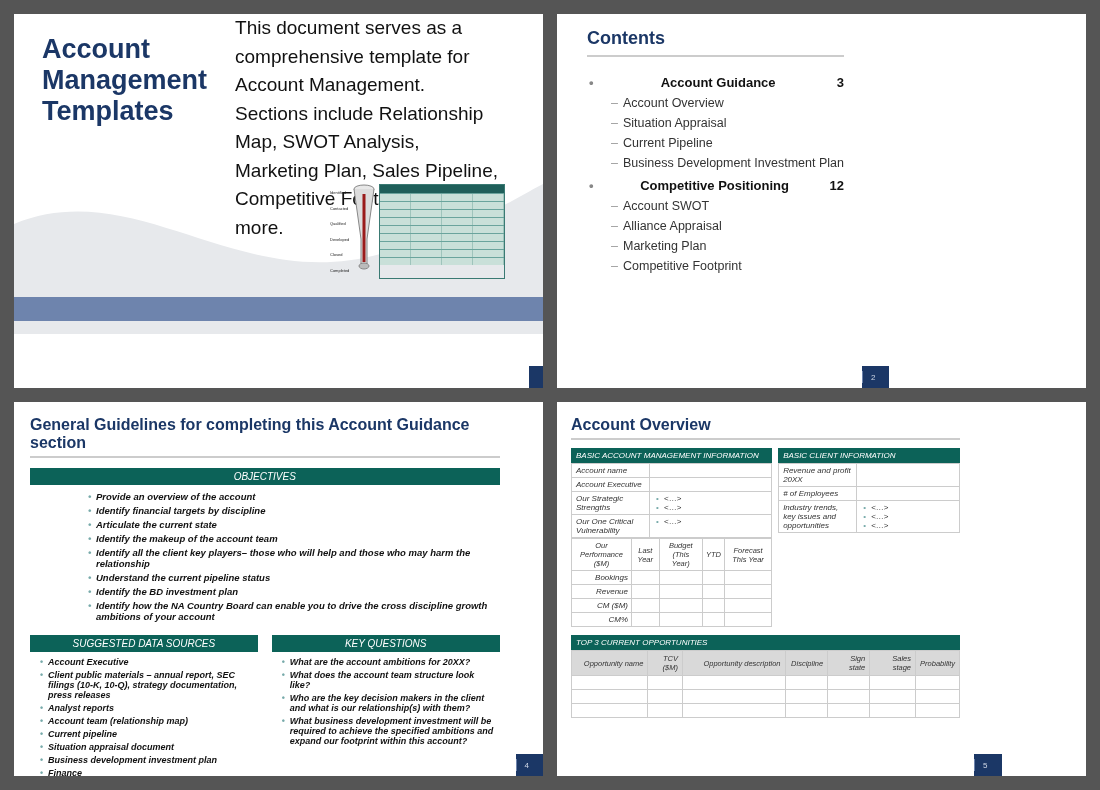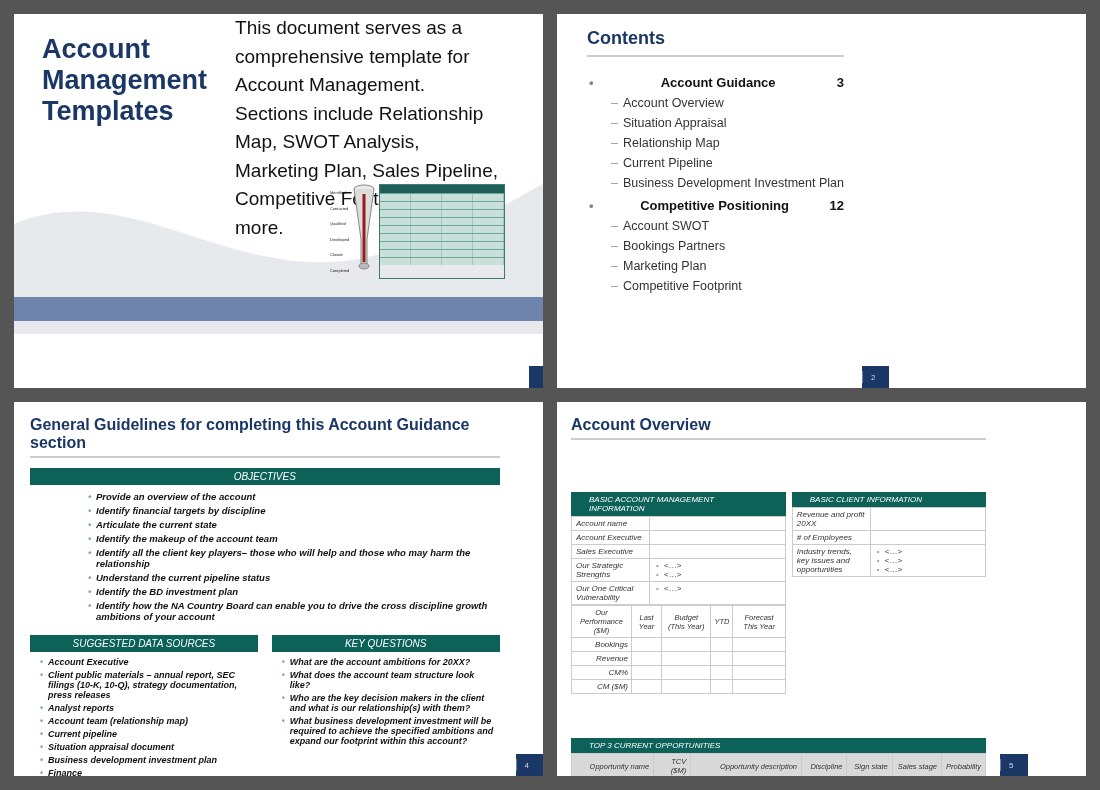--- a/index.html
+++ b/index.html
@@ -84,21 +84,21 @@
   .src-list div, .kq-list div { margin-bottom:3px; font-style:italic; font-weight:bold; position:relative; padding-left:8px;}
   .src-list div::before, .kq-list div::before{content:"•"; color:#7aa; position:absolute; left:0; font-style:normal;}
   
   .s4 { padding: 14px 14px 0 14px; }
   .s4-title { color:#1b3766; font-size:16px; font-weight:bold; }
   .s4-rule { height:2px; background:#ccc; margin:4px 0 8px 0;}
   .s4-tables { display:flex; gap:6px; }
   .s4-left { flex:1.05; }
   .s4-right { flex:0.95; }
   .tbl-head {
-    background:#0c6258; color:#fff; font-size:8px; font-style:italic; padding:3px 18px;margin-top:44px;
+    background:#0c6258; color:#fff; font-size:8px; font-style:italic; padding:3px 5px;
   }
   table.meta { width:100%; border-collapse:collapse; font-size:8px; color:#333;}
   table.meta td { border:1px solid #ccc; padding:2px 4px; vertical-align:top; }
   table.meta td.lab { width:78px; font-style:italic; background:#fff;}
   table.perf { width:100%; border-collapse:collapse; font-size:8px; color:#333; margin-top:0;}
   table.perf th, table.perf td { border:1px solid #ccc; padding:2px 3px; text-align:center;}
   table.perf th { font-style:italic; font-weight:normal; font-size:7.5px;margin-top:28px;}
   table.perf td.lab { text-align:right; font-style:italic; width:60px;}
   .opp-wrap { margin-top:8px;}
   table.opp { width:100%; border-collapse:collapse; font-size:7.5px; color:#333;}
@@ -204,30 +204,29 @@
     <div class="s2">
       <div class="s2-title">Contents</div>
       <div class="s2-rule"></div>
 
       <div class="toc-sec">
         <span>Account Guidance</span>
         <span>3</span>
       </div>
       <div class="toc-item">Account Overview</div>
       <div class="toc-item">Situation Appraisal</div>
-      <div class="toc-item">Relationship Map</div>
       <div class="toc-item">Current Pipeline</div>
       <div class="toc-item">Business Development Investment Plan</div>
 
       <div class="toc-sec" style="margin-top:8px">
         <span>Competitive Positioning</span>
         <span>12</span>
       </div>
       <div class="toc-item">Account SWOT</div>
-      <div class="toc-item">Bookings Partners</div>
+      <div class="toc-item">Alliance Appraisal</div>
       <div class="toc-item">Marketing Plan</div>
       <div class="toc-item">Competitive Footprint</div>
     </div>
     <div class="footer-bar">
       <span class="sep"></span>
         <span>2</span>
     </div>
   </div>
 
   <div class="slide">
@@ -290,24 +289,20 @@
             <tbody>
                 <tr>
                   <td class="lab">Account name</td>
                   <td></td>
                 </tr>
             <tr>
                   <td class="lab">Account Executive</td>
                   <td></td>
                 </tr>
             <tr>
-                  <td class="lab">Sales Executive</td>
-                  <td></td>
-                </tr>
-            <tr>
                   <td class="lab" rowspan="1">Our Strategic Strengths</td>
                 <td>
                     <div class="bp">&lt;…&gt;</div>
                     <div class="bp">&lt;…&gt;</div>
                   </td>
                 </tr>
             <tr>
                   <td class="lab">Our One Critical Vulnerability</td>
                 <td>
                     <div class="bp">&lt;…&gt;</div>
@@ -332,28 +327,28 @@
                   <td></td>
                 </tr>
             <tr>
                   <td class="lab">Revenue</td>
                   <td></td>
                   <td></td>
                   <td></td>
                   <td></td>
                 </tr>
             <tr>
+                  <td class="lab">CM ($M)</td>
+                  <td></td>
+                  <td></td>
+                  <td></td>
+                  <td></td>
+                </tr>
+            <tr>
                   <td class="lab">CM%</td>
-                  <td></td>
-                  <td></td>
-                  <td></td>
-                  <td></td>
-                </tr>
-            <tr>
-                  <td class="lab">CM ($M)</td>
                   <td></td>
                   <td></td>
                   <td></td>
                   <td></td>
                 </tr>
           </tbody>
             </table>
         </div>
         <div class="s4-right">
           <div class="tbl-head">BASIC CLIENT INFORMATION</div>

